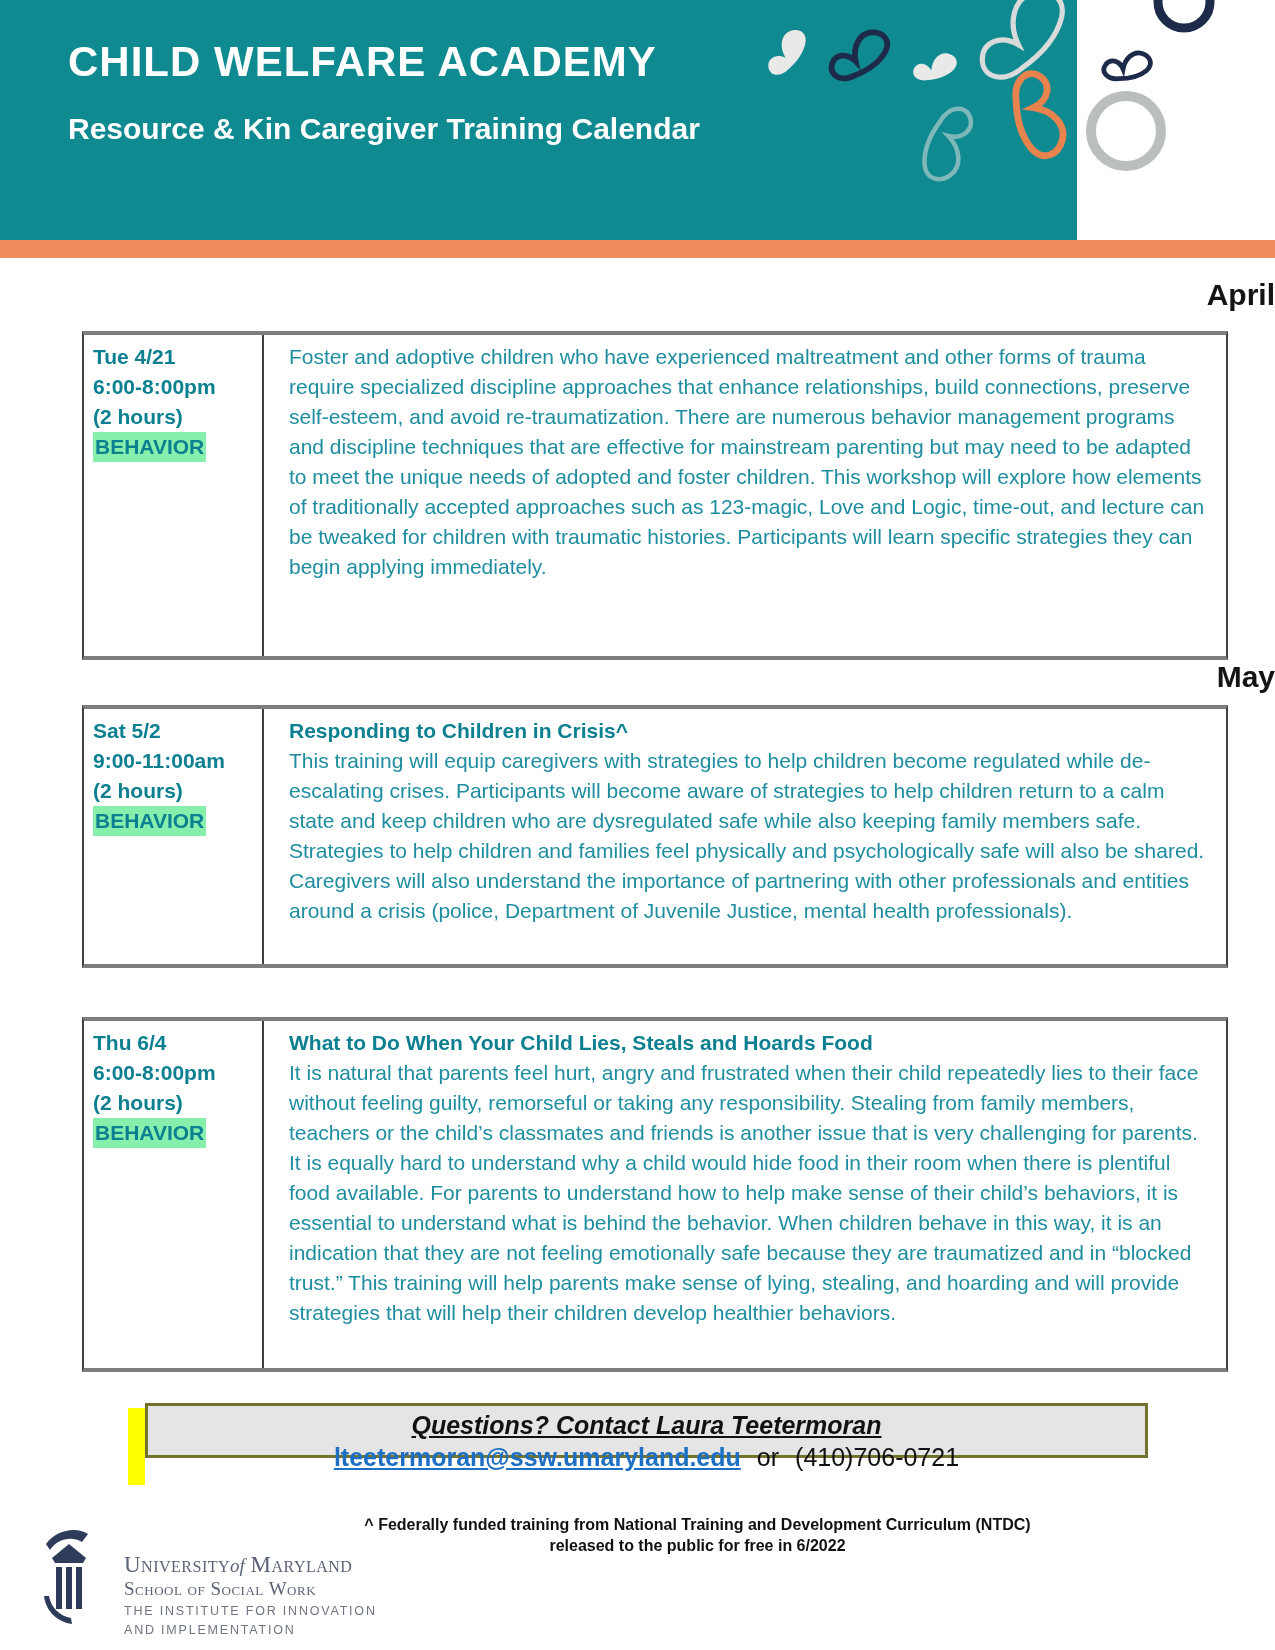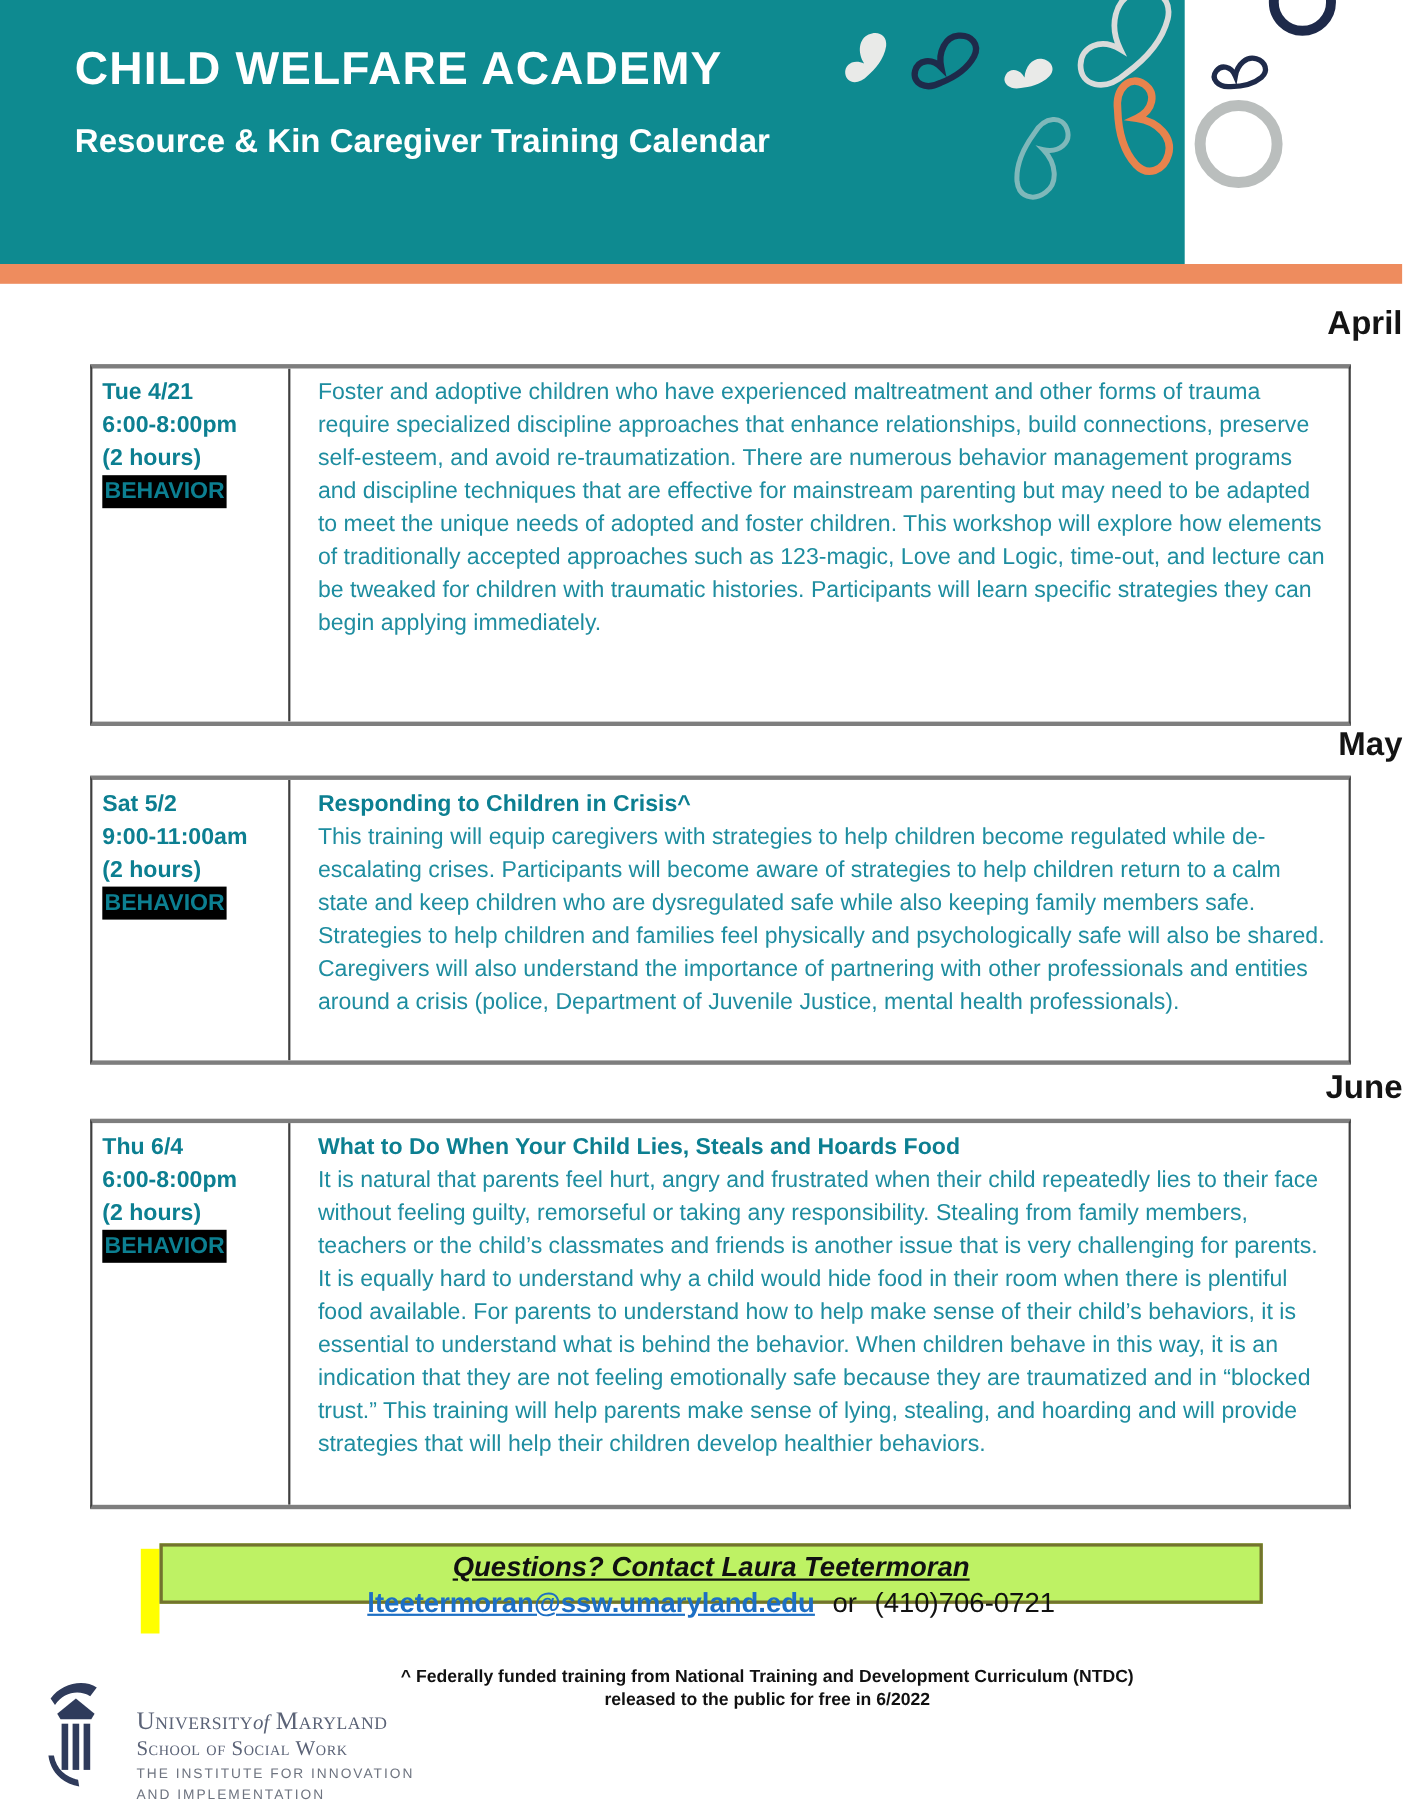--- a/index.html
+++ b/index.html
@@ -29,29 +29,29 @@
     box-sizing:border-box; display:flex; overflow:hidden;gap:12px;
   }
   #april-table { top:331px; height:329px; }
   #may-table   { top:705px; height:263px; }
   #june-table  { top:1017px; height:355px; }
 
   .cell-left {
     width:180px; box-sizing:border-box; border-right:2px solid #3f3f3f;
     padding:7px 9px; color:#0C7F91; font-weight:bold; font-size:21px; line-height:30px;
   }
-  .behavior-badge { background:#000000; padding:0 2px; display:inline-block; }
+  .behavior-badge { background:#86efac; padding:0 2px; display:inline-block; }
   .cell-right { flex:1; box-sizing:border-box; padding:7px 13px; font-size:21px; line-height:30px; color:#1E8DA0; }
   .session-title { font-weight:bold; color:#0C7F91; }
 
   
   .contact-sliver { position:absolute; left:128px; top:1408px; width:17px; height:77px; background:#FFFF00; }
   .contact-box {
     position:absolute; left:145px; top:1403px; width:1003px; height:55px;
-    background:#bef264; border:3px solid #73732e; box-sizing:border-box; text-align:center;
+    background:#e5e5e5; border:3px solid #73732e; box-sizing:border-box; text-align:center;
   }
   .contact-heading { margin-top:5px; font-size:25px; font-weight:bold; font-style:italic; text-decoration:underline; color:#111111; }
   .contact-line2 { margin-top:3px; font-size:25px; color:#111111; }
   .contact-email { color:#1D6FC4; font-weight:bold; text-decoration:underline; }
   .contact-or { margin:0 16px; }
 
   
   .footnote { position:absolute; left:180px; top:1514px; width:1035px; text-align:center;
               font-size:16px; font-weight:bold; color:#111111; line-height:21px; }
 
@@ -110,21 +110,20 @@
       <div>9:00-11:00am</div>
       <div>(2 hours)</div>
       <div><span class="behavior-badge">BEHAVIOR</span></div>
     </div>
     <div class="cell-right">
       <div class="session-title">Responding to Children in Crisis^</div>
       <div class="session-description">This training will equip caregivers with strategies to help children become regulated while de-escalating crises. Participants will become aware of strategies to help children return to a calm state and keep children who are dysregulated safe while also keeping family members safe. Strategies to help children and families feel physically and psychologically safe will also be shared. Caregivers will also understand the importance of partnering with other professionals and entities around a crisis (police, Department of Juvenile Justice, mental health professionals).</div>
     </div>
   </div>
 
-  <div class="month-heading" id="june-heading">June</div>
   <div class="ttable" id="june-table">
     <div class="cell-left">
       <div>Thu 6/4</div>
       <div>6:00-8:00pm</div>
       <div>(2 hours)</div>
       <div><span class="behavior-badge">BEHAVIOR</span></div>
     </div>
     <div class="cell-right">
       <div class="session-title">What to Do When Your Child Lies, Steals and Hoards Food</div>
       <div class="session-description">It is natural that parents feel hurt, angry and frustrated when their child repeatedly lies to their face without feeling guilty, remorseful or taking any responsibility. Stealing from family members, teachers or the child’s classmates and friends is another issue that is very challenging for parents. It is equally hard to understand why a child would hide food in their room when there is plentiful food available. For parents to understand how to help make sense of their child’s behaviors, it is essential to understand what is behind the behavior. When children behave in this way, it is an indication that they are not feeling emotionally safe because they are traumatized and in “blocked trust.” This training will help parents make sense of lying, stealing, and hoarding and will provide strategies that will help their children develop healthier behaviors.</div>

